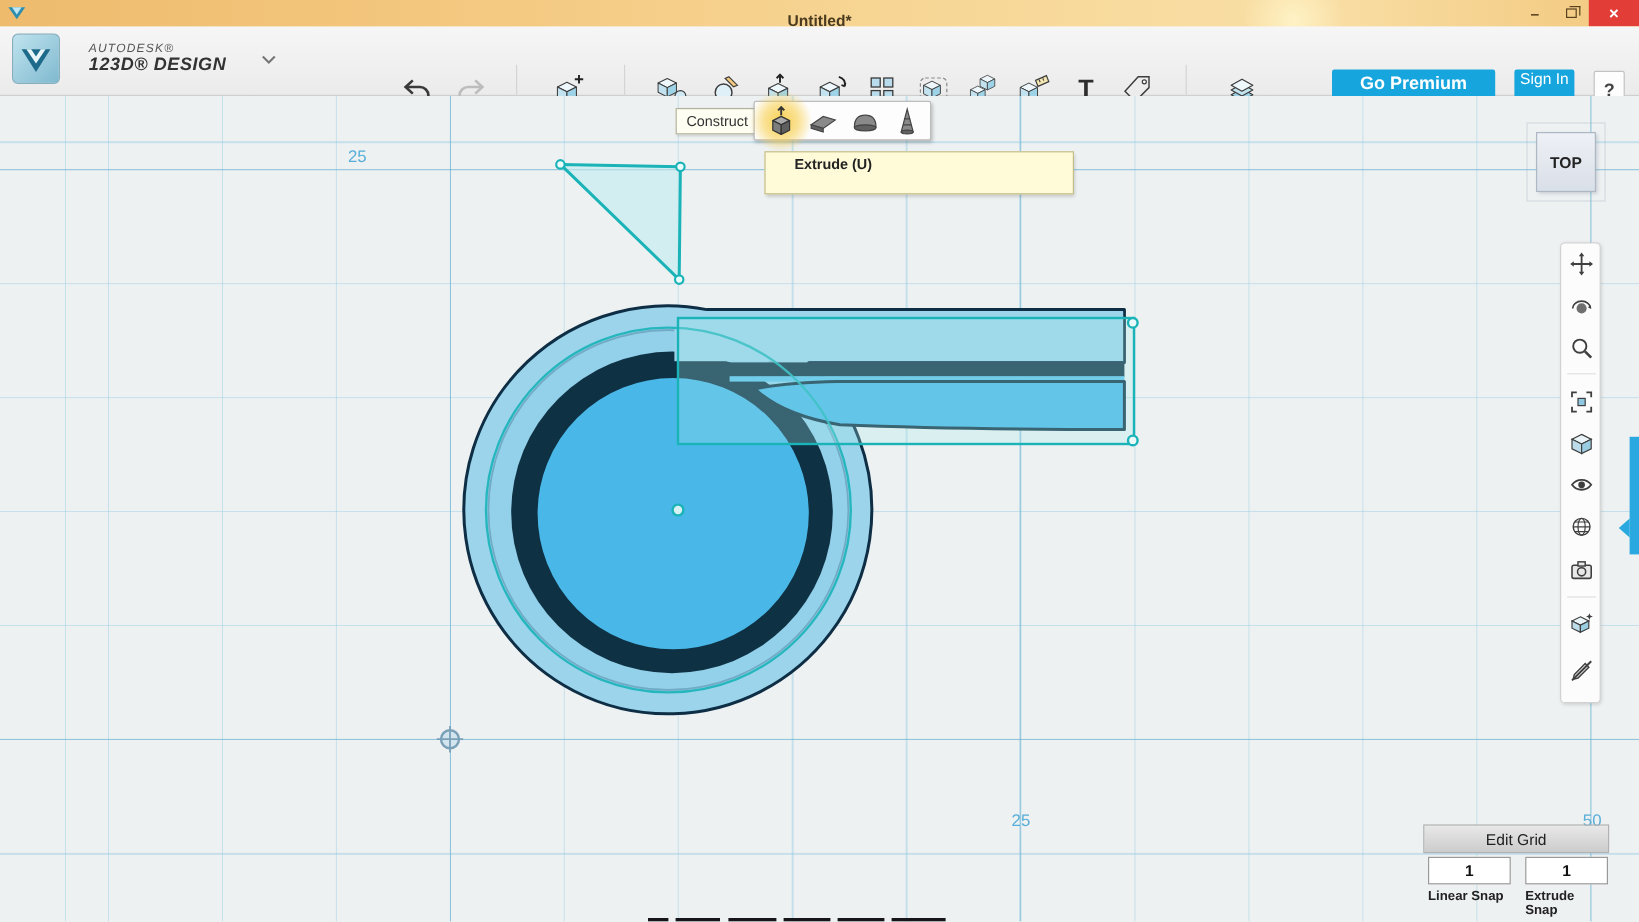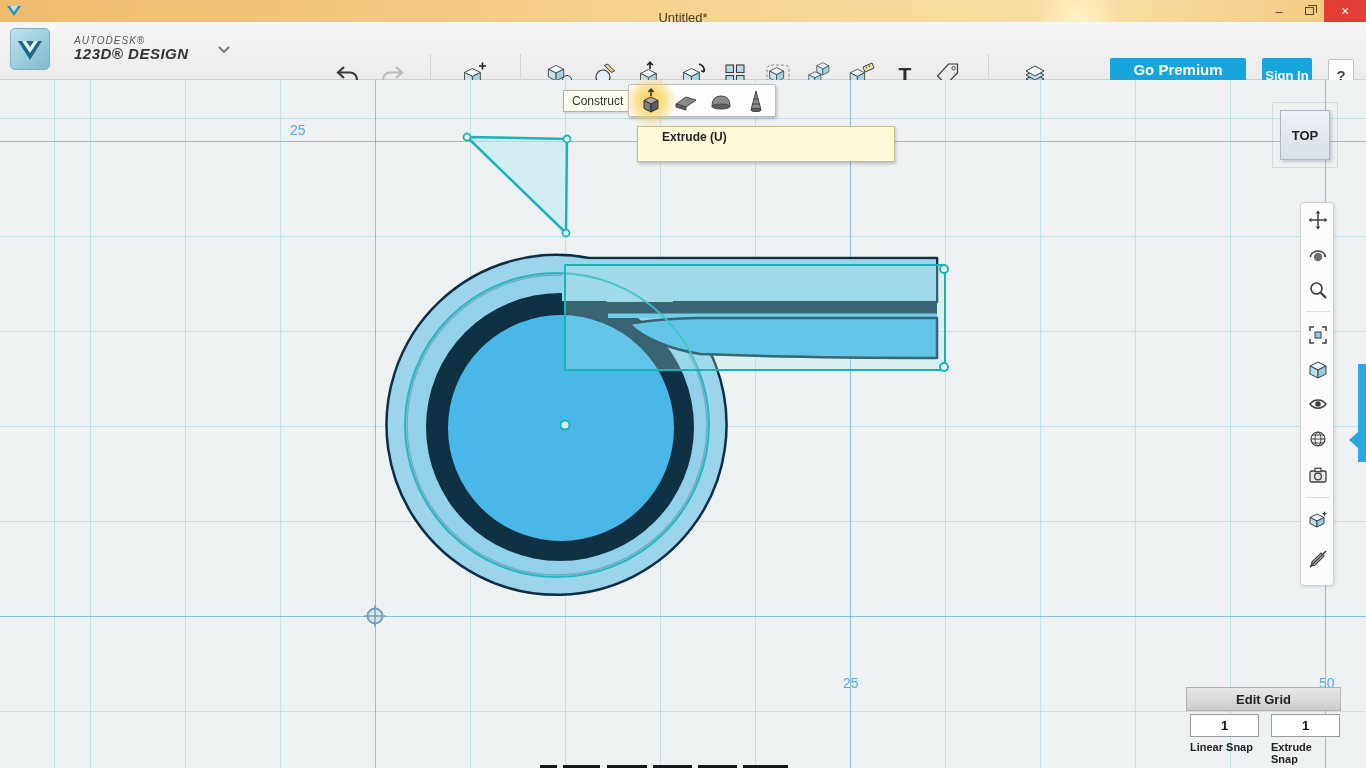--- a/index.html
+++ b/index.html
@@ -5,21 +5,21 @@
   * { margin:0; padding:0; box-sizing:border-box; }
   html,body { width:1366px; height:768px; overflow:hidden; }
   body { font-family:"Liberation Sans", sans-serif; background:#edf0f1; position:relative; }
   #app { position:absolute; inset:0; width:1366px; height:768px; }
 
   
   .titlebar{ position:absolute; left:0; top:0; width:1366px; height:35px;
     background:
       radial-gradient(circle 60px at 1078px 50%, rgba(255,244,200,.9), rgba(255,244,200,0) 70%),
       linear-gradient(90deg,#eebb6d 0%,#f4c981 30%,#f7d695 55%,#f9dfa6 80%,#f2c87e 100%);
-    display:flex; align-items:center; }
+    display:flex; align-items:center;font-weight:bold; }
   .tb-logo{ position:absolute; left:6px; top:3px; }
   .tb-title{ position:absolute; left:0; right:0; text-align:center; font-size:13px; color:#4a3a20; line-height:22px; }
   .winbtns{ position:absolute; right:0; top:0; height:22px; display:flex; }
   .winbtn{ width:30px; height:22px; display:flex; align-items:center; justify-content:center;
     font-size:13px; color:#5a4420; cursor:default; }
   .winbtn.close{ width:42px; background:#e23d36; color:#fff; font-size:14px; }
   .restore-glyph{ width:9px; height:8px; border:1px solid #5a4420; position:relative; background:transparent; }
   .restore-glyph::before{ content:""; position:absolute; left:2px; top:-3px; width:8px; height:7px; border:1px solid #5a4420; border-bottom:none; border-left:none; }
 
   
@@ -35,21 +35,21 @@
   .tool-sep{ position:absolute; top:32px; width:1px; height:36px; background:#d4d4d4; }
   .icon-btn{ position:absolute; top:37px; width:30px; height:30px; display:flex; align-items:center; justify-content:center; border-radius:3px; }
   .undo-btn,.redo-btn{ position:absolute; top:40px; width:30px; height:26px; display:flex; align-items:center; justify-content:center; }
   .text-glyph{ font-size:21px; font-weight:bold; color:#2e2e2e; line-height:1; }
 
   .premium-btn{ position:absolute; left:1110px; top:36px; width:136px; height:34px; background:#16a5dc; border-radius:2px;
     color:#fff; text-align:center; cursor:pointer; }
   .premium-label{ font-size:15px; font-weight:bold; line-height:20px; margin-top:2px; }
   .premium-sub{ font-size:7px; letter-spacing:.3px; line-height:8px; }
   .signin-btn{ position:absolute; left:1262px; top:36px; width:50px; height:34px; background:#16a5dc; border-radius:2px;
-    color:#fff; font-size:13px; font-weight:bold; display:flex; align-items:center; justify-content:center; cursor:pointer; }
+    color:#fff; font-size:13px; font-weight:normal; display:flex; justify-content:center; cursor:pointer; }
   .help-btn{ position:absolute; left:1328px; top:37px; width:26px; height:32px; background:#fdfdfd; border:1px solid #c2c2c2; border-radius:2px;
     color:#444; font-size:15px; font-weight:bold; display:flex; align-items:center; justify-content:center; cursor:pointer; }
 
   
   .canvas{ position:absolute; left:0; top:80px; width:1366px; height:688px; background-color:#eef1f2;
     background-image:
       repeating-linear-gradient(to right, rgba(90,170,205,.55) 0 1px, transparent 1px 475px),
       repeating-linear-gradient(to bottom, rgba(90,170,205,.55) 0 1px, transparent 1px 475px),
       repeating-linear-gradient(to right, rgba(140,200,225,.42) 0 1px, transparent 1px 95px),
       repeating-linear-gradient(to bottom, rgba(140,200,225,.42) 0 1px, transparent 1px 95px);
@@ -80,21 +80,21 @@
   .nav-bar{ position:absolute; left:1300px; top:202px; width:34px; height:384px; background:#fcfcfc; border:1px solid #d2d2d2;
     border-radius:4px; box-shadow:1px 1px 3px rgba(0,0,0,.12); }
   .nav-icon{ position:absolute; left:4px; width:26px; height:26px; display:flex; align-items:center; justify-content:center; cursor:pointer; }
   .nav-sep{ position:absolute; left:5px; width:24px; height:1px; background:#e0e0e0; }
 
   .edge-tab{ position:absolute; left:1358px; top:364px; width:8px; height:98px; background:#29a9e0; }
   .edge-arrow{ position:absolute; left:1349px; top:432px; width:0; height:0; border-top:8px solid transparent; border-bottom:8px solid transparent; border-right:9px solid #29a9e0; }
 
   
   .editgrid-header{ position:absolute; left:1186px; top:687px; width:155px; height:24px; background:linear-gradient(#e8e8e8,#cccccc);
-    border:1px solid #b2b2b2; display:flex; align-items:center; justify-content:center; font-size:13px; font-weight:bold; color:#222; cursor:pointer; }
+    border:1px solid #b2b2b2; display:flex; align-items:center; justify-content:center; font-size:13px; font-weight:normal; color:#222; cursor:pointer; }
   .snap-input{ position:absolute; top:714px; width:69px; height:23px; border:1px solid #9a9a9a; background:#fff; text-align:center;
     font-size:13px; font-weight:bold; color:#111; font-family:"Liberation Sans", sans-serif; }
   .snap-label{ position:absolute; top:741px; width:69px; font-size:11px; font-weight:bold; color:#222; }
 
   .taskbar-bit{ position:absolute; top:765px; height:3px; background:#15151a; }
 </style>
 </head>
 <body>
 
 <div id="app">

